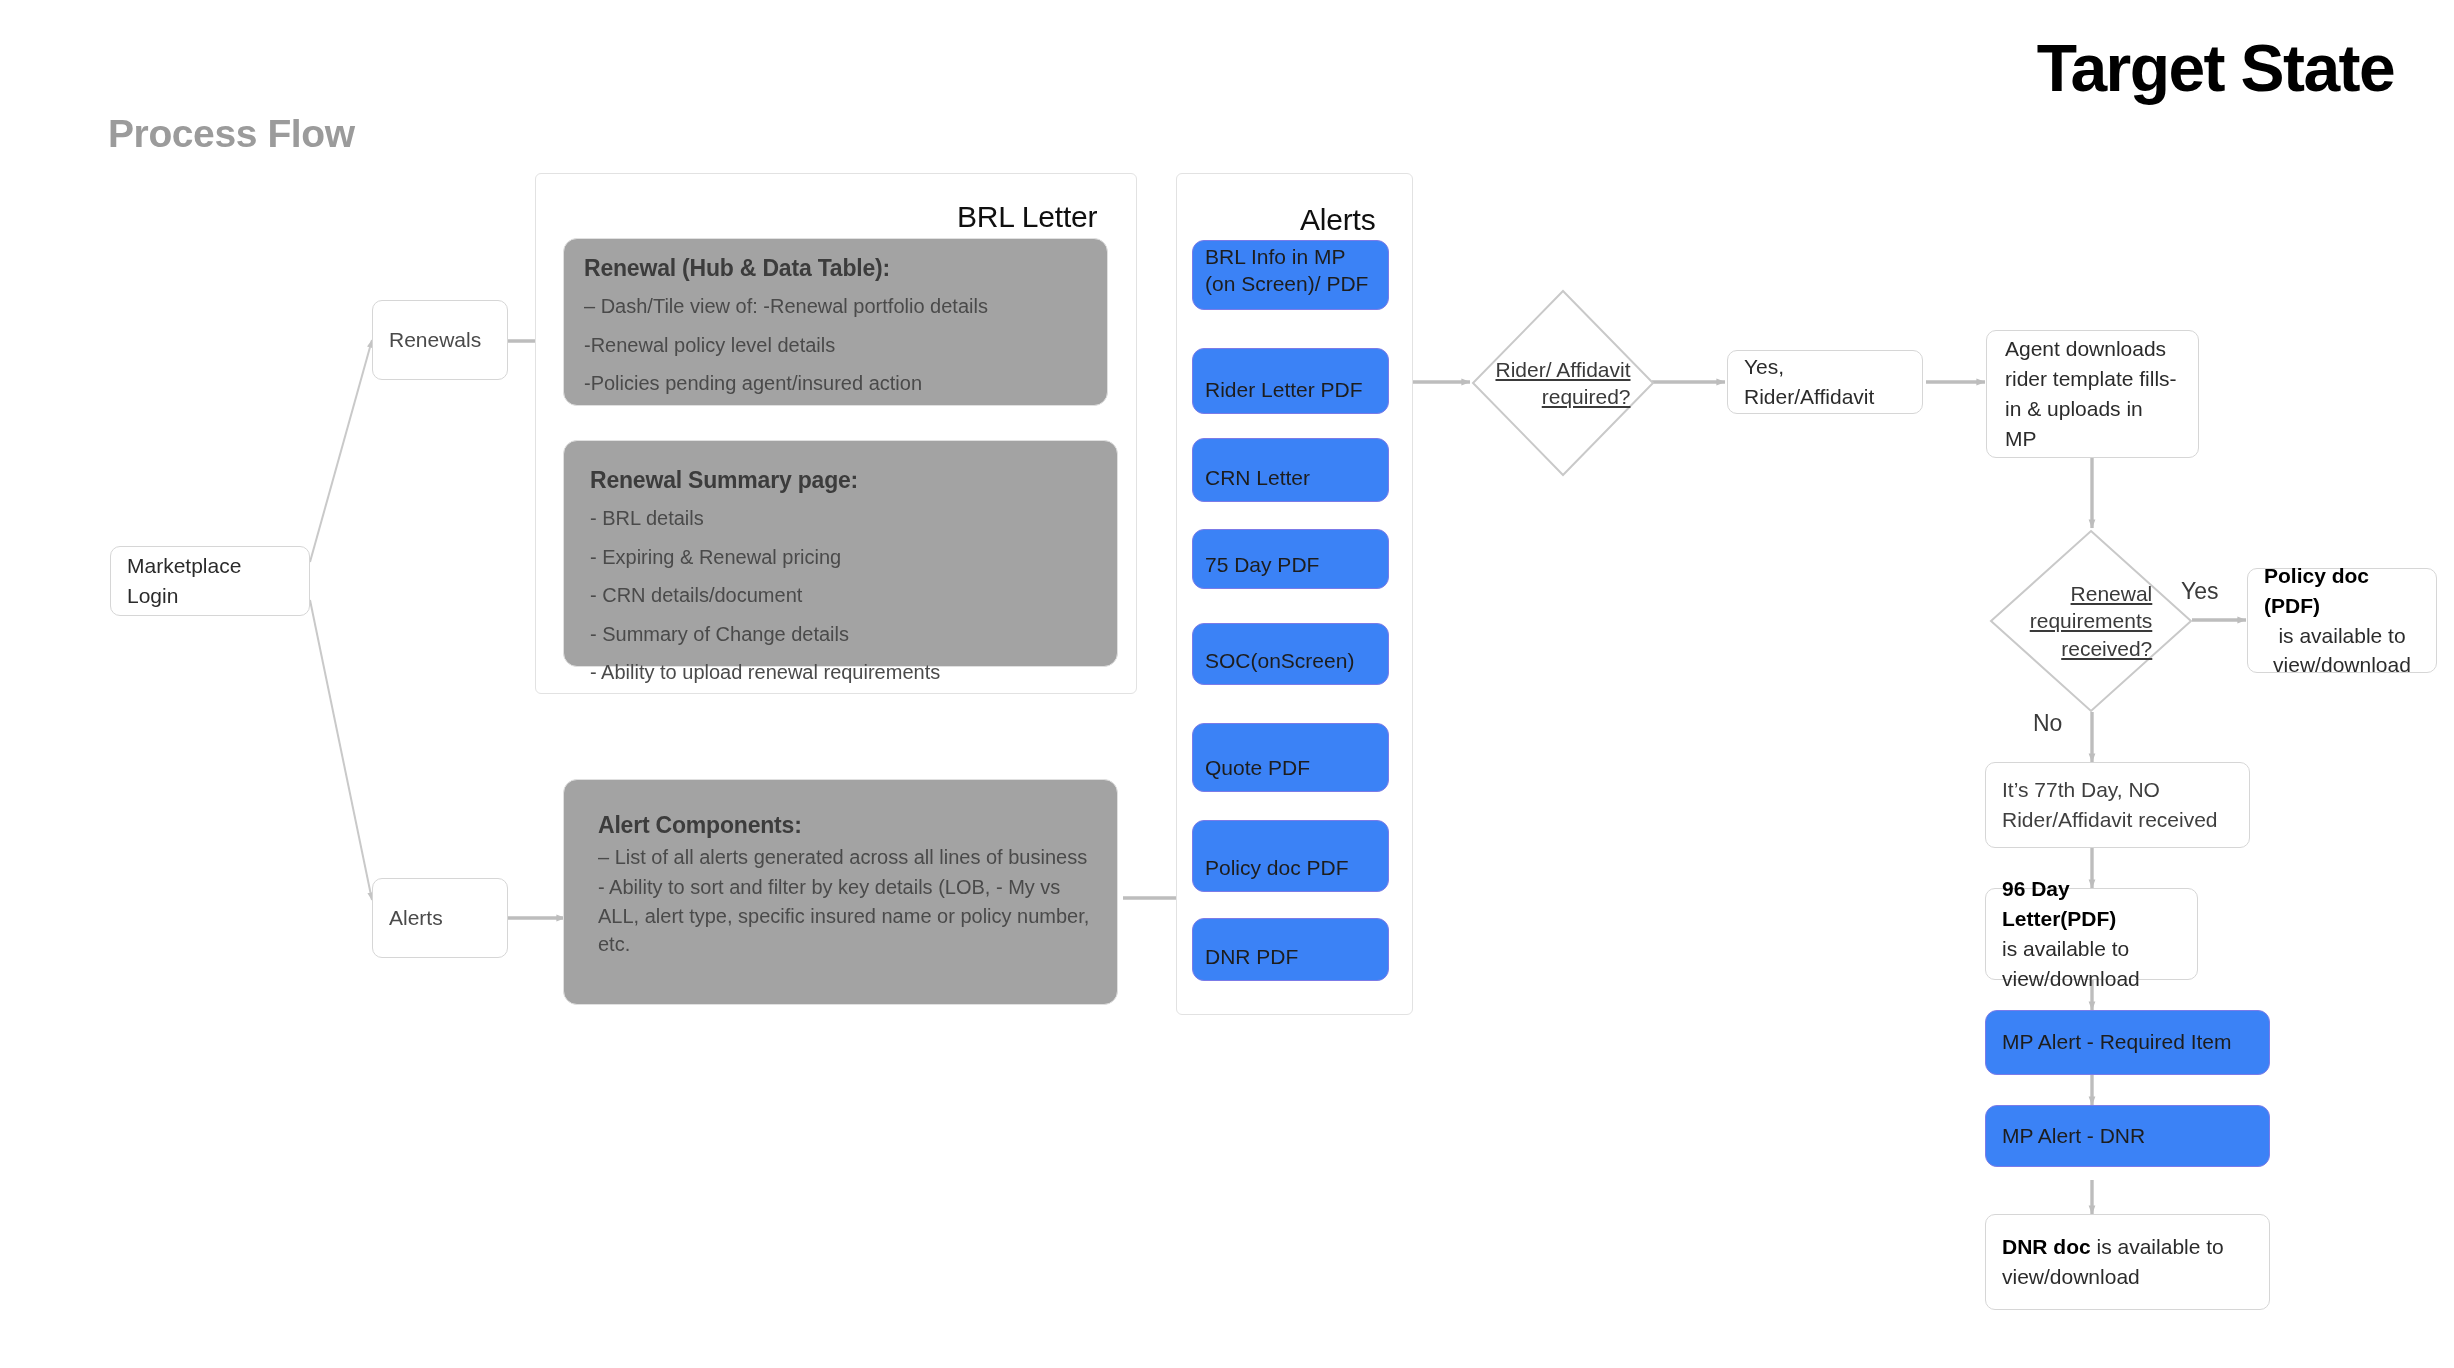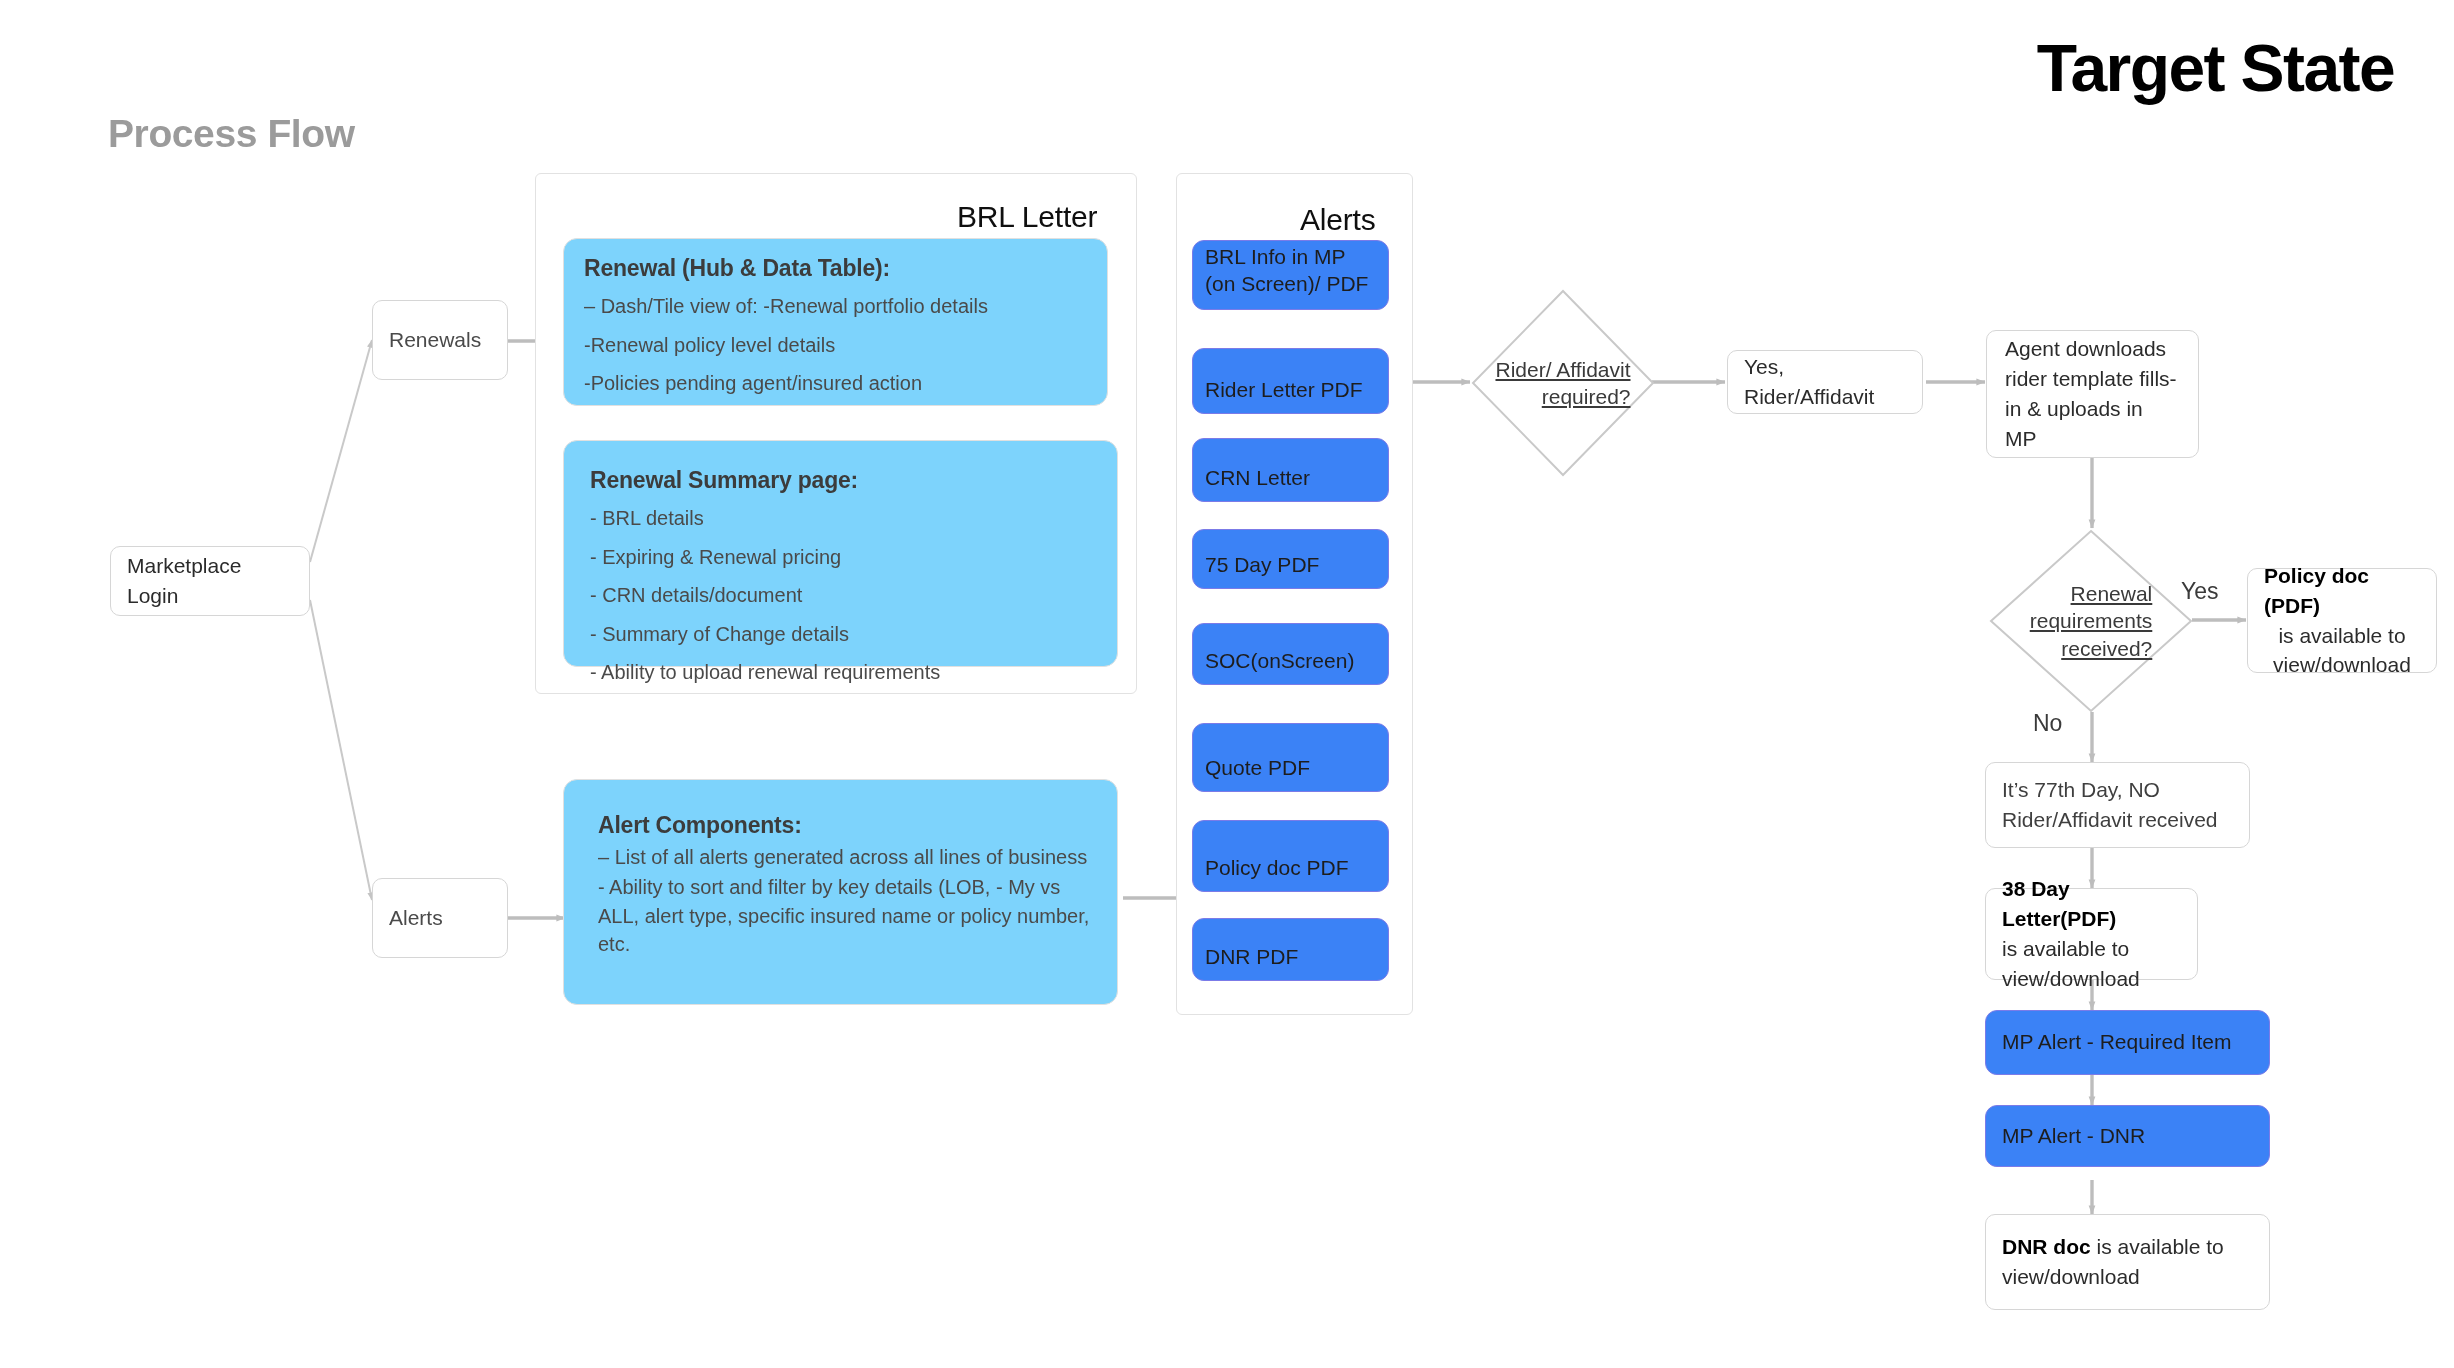--- a/index.html
+++ b/index.html
@@ -38,21 +38,21 @@
     border:1.3px solid #e2e2e2;border-radius:6px;background:#fff;
   }
   .panel-title{
     position:absolute;font-size:30px;color:#0f0f0f;letter-spacing:-0.2px;
     white-space:nowrap;
   }
 
   
   .card{
     position:absolute;box-sizing:border-box;
-    border:1.3px solid #e0e0e0;border-radius:14px;background:#7dd3fc;
+    border:1.3px solid #e0e0e0;border-radius:14px;background:#a3a3a3;
     padding:16px 20px;
   }
   .card h4{
     margin:0 0 12px 0;font-size:23px;font-weight:bold;color:#3c3c3c;
     letter-spacing:-0.2px;
   }
   .card .li{font-size:20px;color:#4a4a4a;line-height:1.28;margin-bottom:13px;}
   .card .li:last-child{margin-bottom:0;}
   .card.dense .li{margin-bottom:2px;line-height:1.42;}
   .card.dense h4{margin-bottom:4px;}
@@ -245,21 +245,21 @@
     <span>is available to</span>
     <span>view/download</span>
   </div>
 
   <div class="node multiline" style="left:1985px;top:762px;width:265px;height:86px;flex-direction:column;align-items:flex-start;justify-content:center;padding:0 16px;color:#3f3f3f;">
     <span>It’s 77th Day,  NO</span>
     <span>Rider/Affidavit received</span>
   </div>
 
   <div class="node multiline" style="left:1985px;top:888px;width:213px;height:92px;flex-direction:column;align-items:flex-start;justify-content:center;padding:0 16px;">
-    <span style="font-weight:bold;color:#000;">38 Day Letter(PDF)</span>
+    <span style="font-weight:bold;color:#000;">96 Day Letter(PDF)</span>
     <span>is available to</span>
     <span>view/download</span>
   </div>
 
   <div class="chip" style="left:1985px;top:1010px;width:285px;height:65px;align-items:center;padding:0 16px;">
     <span>MP Alert - Required Item</span>
   </div>
 
   <div class="chip" style="left:1985px;top:1105px;width:285px;height:62px;align-items:center;padding:0 16px;">
     <span>MP Alert - DNR</span>

